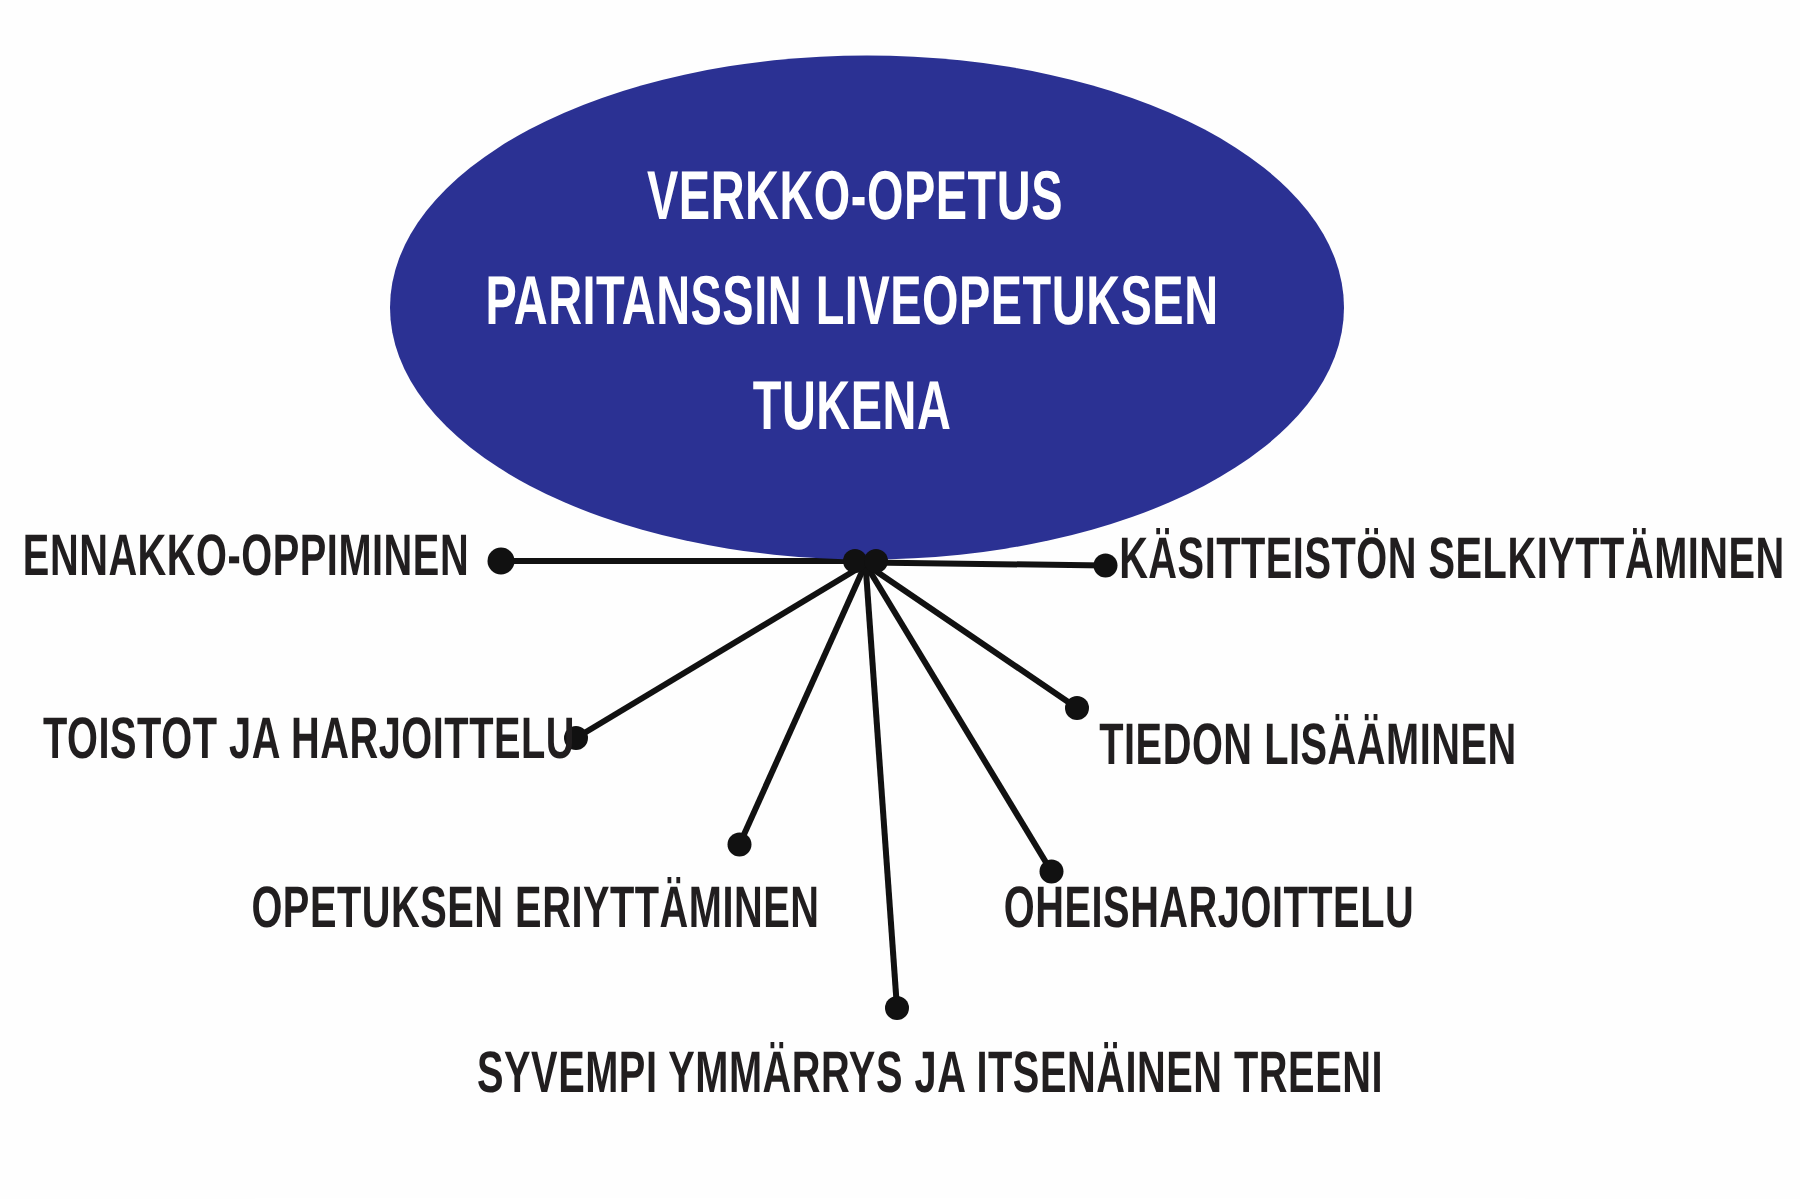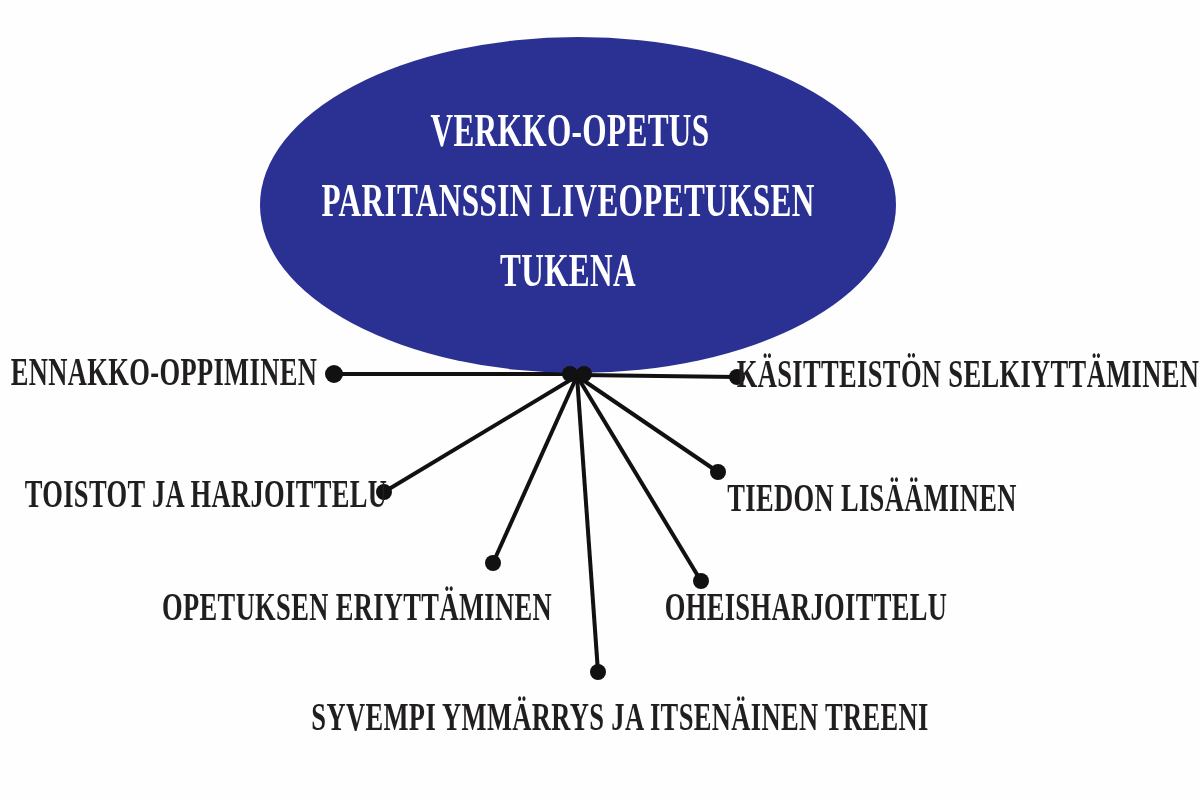--- a/index.html
+++ b/index.html
@@ -6,21 +6,21 @@
     margin: 0;
     padding: 0;
     background: #ffffff;
   }
   #canvas {
     position: relative;
     width: 1200px;
     height: 799px;
     background: #fefefe;
     overflow: hidden;
-    font-family: Liberation Serif, serif;
+    font-family: Liberation Sans, sans-serif;
   }
   #diagram-svg {
     position: absolute;
     left: 0;
     top: 0;
     width: 1200px;
     height: 799px;
   }
   .title-line {
     position: absolute;

